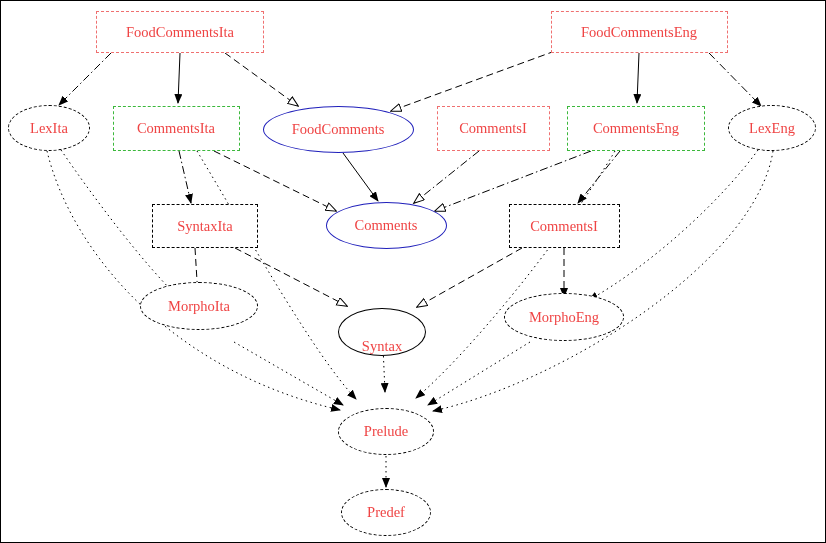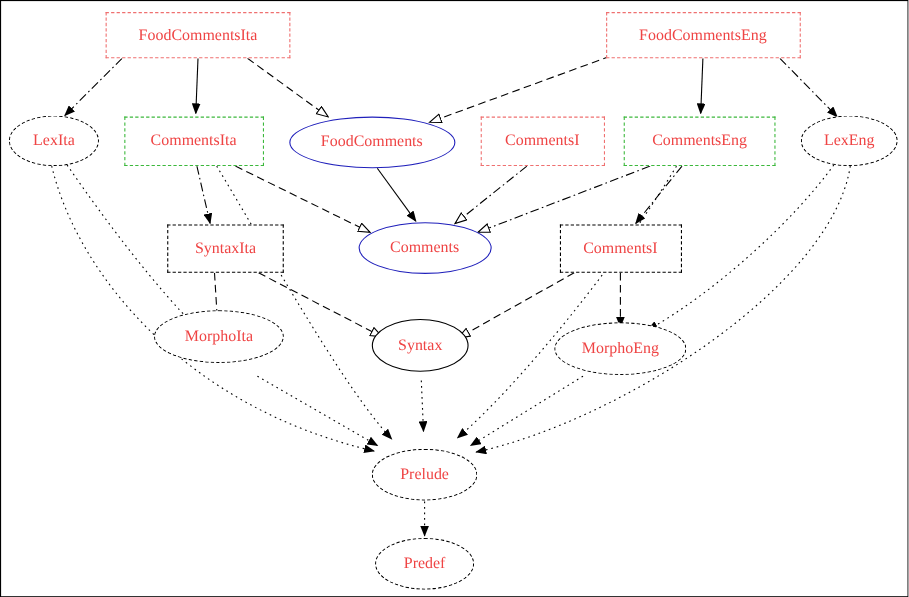--- a/index.html
+++ b/index.html
@@ -105,21 +105,21 @@
       </div>
       <div class="node ellipse solid" style="left: 324.5px; top: 200.5px; width: 121px; height: 47px; border-color: rgb(32, 32, 187); align-items: center;">
         <span>Comments</span>
       </div>
       <div class="node rect dashed" style="left: 507.5px; top: 203px; width: 111px; height: 44px; border-color: rgb(0, 0, 0);">
         <span>CommentsI</span>
       </div>
       <div class="node ellipse dashed" style="left: 139px; top: 281px; width: 118px; height: 48px; border-color: rgb(0, 0, 0);">
         <span>MorphoIta</span>
       </div>
-      <div class="node ellipse solid" style="left: 337px; top: 289px; width: 88px; height: 48px; border-color: rgb(0, 0, 0);">
+      <div class="node ellipse solid" style="left: 337px; top: 307px; width: 88px; height: 48px; border-color: rgb(0, 0, 0); align-items: flex-end;">
         <span>Syntax</span>
       </div>
       <div class="node ellipse dashed" style="left: 503px; top: 292px; width: 120px; height: 48px; border-color: rgb(0, 0, 0);">
         <span>MorphoEng</span>
       </div>
       <div class="node ellipse dashed" style="left: 337px; top: 407px; width: 96px; height: 47px; border-color: rgb(0, 0, 0);">
         <span>Prelude</span>
       </div>
       <div class="node ellipse dashed" style="left: 340px; top: 487.5px; width: 90px; height: 47px; border-color: rgb(0, 0, 0);">
         <span>Predef</span>

